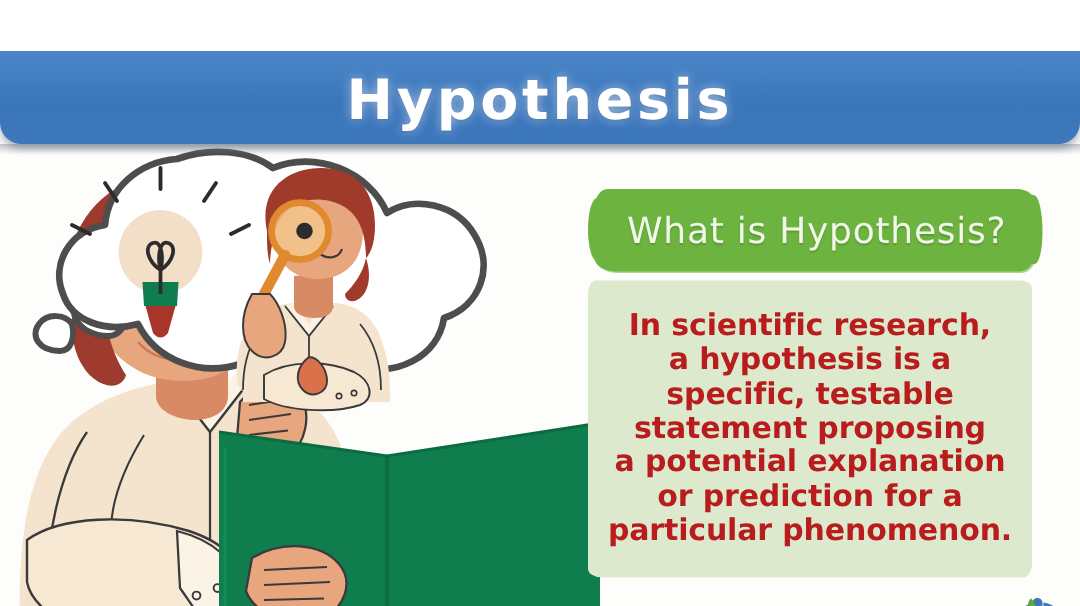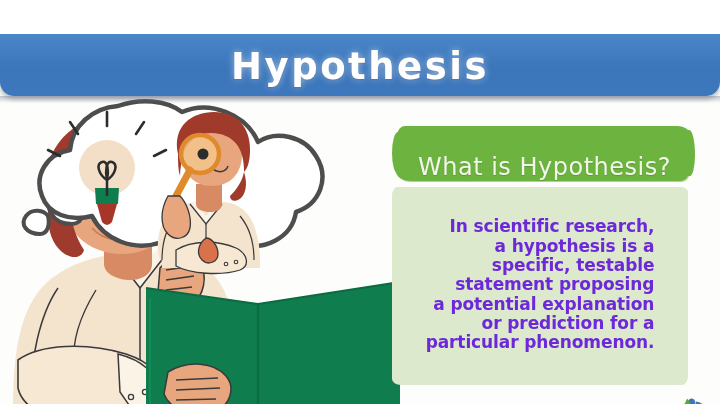--- a/index.html
+++ b/index.html
@@ -31,21 +31,21 @@
     background:linear-gradient(180deg,rgba(110,120,135,.40),rgba(110,120,135,0));
   }
 
   
   .right-col{position:absolute;left:392px;top:92px;width:302px;z-index:4;}
 
   .green-head{
     position:relative;width:294px;height:55px;margin-left:4px;
     background:#6cb33f;
     border-radius:9px 12px 10px 14px / 14px 9px 13px 10px;
-    display:flex;align-items:flex-end;
+    display:flex;align-items:center;
     box-shadow:1px 1px 0 rgba(108,179,63,.55);
   }
   .green-head:before{
     content:"";position:absolute;left:-4px;top:6px;width:12px;height:42px;
     background:#6cb33f;border-radius:60% 0 0 60%;
   }
   .green-head:after{
     content:"";position:absolute;right:-5px;top:4px;width:11px;height:46px;
     background:#6cb33f;border-radius:0 55% 48% 0;
   }
@@ -58,22 +58,22 @@
 
   .body-box{
     position:relative;margin-top:6px;width:296px;min-height:198px;
     background:#dce9cd;
     border-radius:5px 8px 6px 9px / 9px 5px 9px 6px;
     padding:10px 6px 12px 6px;
     box-sizing:border-box;
     display:flex;align-items:center;justify-content:center;
   }
   .body-text{
-    color:#6d28d9;font-size:17px;line-height:1.14;font-weight:bold;
-    text-align:right;letter-spacing:-.1px;
+    color:#b91c1c;font-size:20px;line-height:1.14;font-weight:bold;
+    text-align:center;letter-spacing:-.1px;
     font-family:"DejaVu Sans", sans-serif;
     white-space:pre-line;
   }
 
   
   .logo{position:absolute;right:10px;bottom:6px;width:34px;height:34px;z-index:7;}
 
   
   .illus{position:absolute;left:0;top:58px;width:400px;height:346px;z-index:3;}
 </style>

